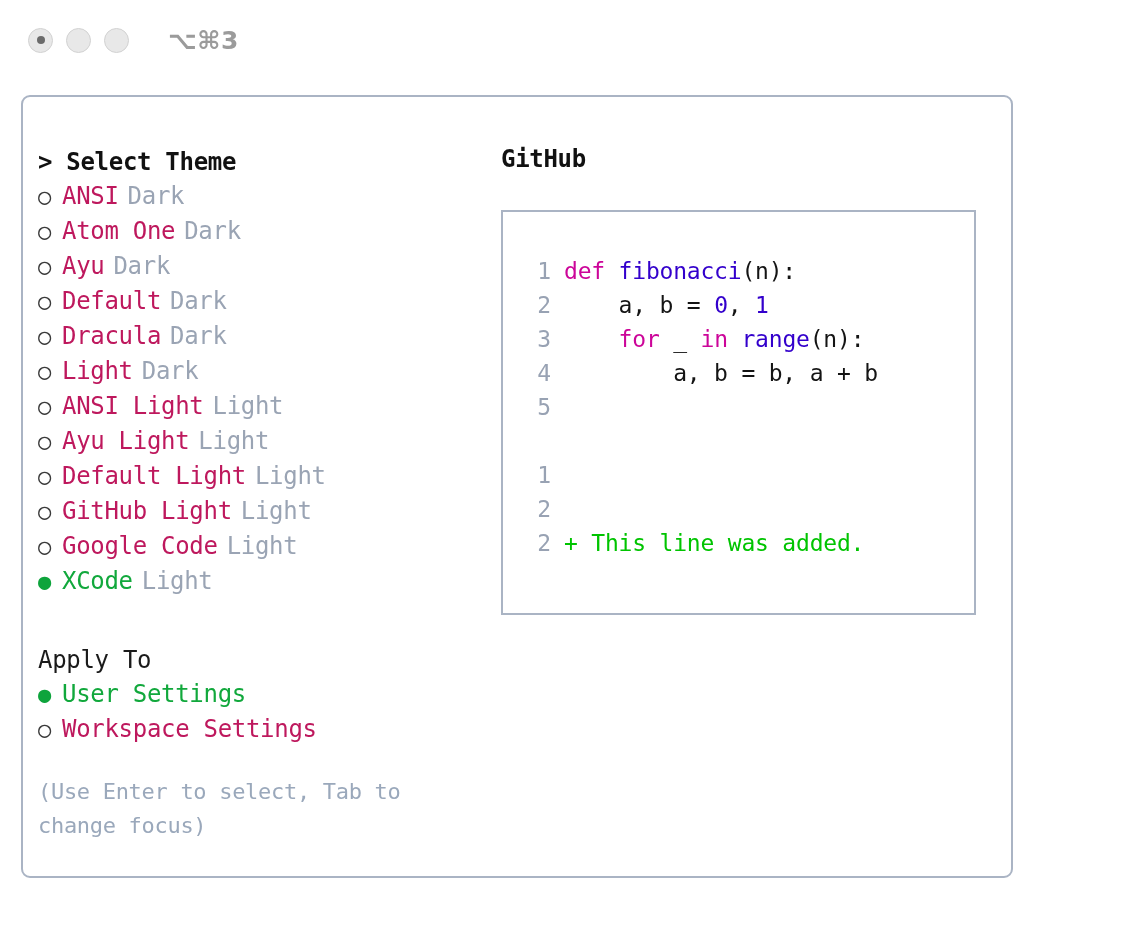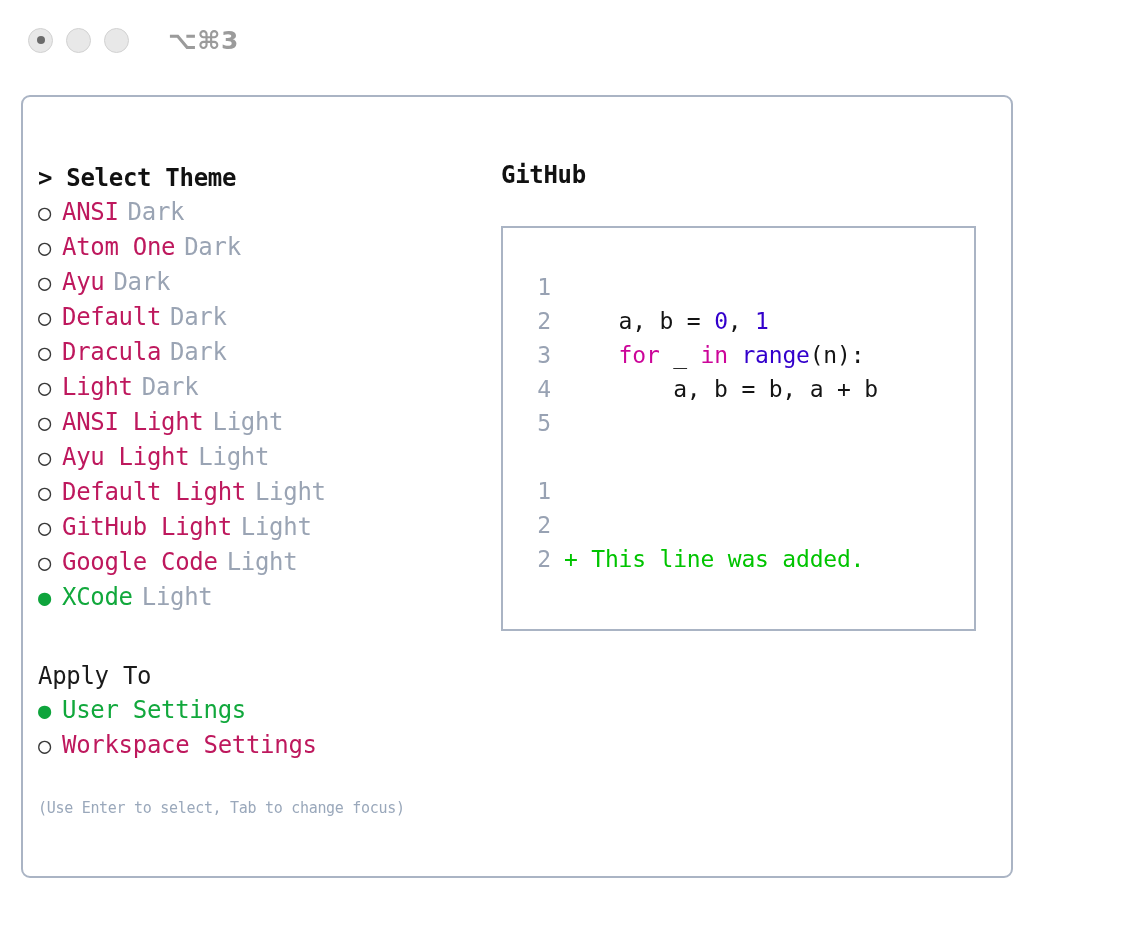--- a/index.html
+++ b/index.html
@@ -57,21 +57,21 @@
     width: 992px;
     height: 783px;
     border: 2px solid #aab4c4;
     border-radius: 9px;
     box-sizing: border-box;
     background: #ffffff;
   }
 
   .columns {
     position: absolute;
-    left: 0; top: 16px;
+    left: 0; top: 0;
     width: 100%; height: 100%;
   }
 
   
   .left-col {
     position: absolute;
     left: 15px;
     top: 48px;
     width: 450px;
   }
@@ -109,21 +109,21 @@
   .opt-label.sel { color: #11a83c; }
   .opt-tag {
     color: #9aa4b4;
     margin-left: 9px;
   }
 
   .spacer-lg { height: 44px; }
   .spacer-md { height: 28px; }
 
   .hint {
-    font-size: 15px;
+    font-size: 22px;
     color: #9aa8bb;
     line-height: 34px;
     width: 410px;
     letter-spacing: -0.3px;
   }
 
   
   .right-col {
     position: absolute;
     left: 478px;
@@ -220,21 +220,21 @@
       <div class="spacer-md"></div>
 
       <div class="hint">(Use Enter to select, Tab to change focus)</div>
     </div>
 
     <div class="right-col">
       <div class="preview-title">GitHub</div>
 
       <div class="preview-panel">
         <div id="code-block">
-            <div class="code-line"><span class="lineno">1</span></div>
+            <div class="code-line"><span class="lineno">1</span><span><span class="tok-kw">def </span><span class="tok-fn">fibonacci</span><span class="tok-pl">(n):</span></span></div>
             <div class="code-line"><span class="lineno">2</span><span><span class="tok-pl">    a, b = </span><span class="tok-num">0</span><span class="tok-pl">, </span><span class="tok-num">1</span></span></div>
             <div class="code-line"><span class="lineno">3</span><span><span class="tok-pl">    </span><span class="tok-kw">for</span><span class="tok-pl"> _ </span><span class="tok-kw">in</span><span class="tok-pl"> </span><span class="tok-fn">range</span><span class="tok-pl">(n):</span></span></div>
             <div class="code-line"><span class="lineno">4</span><span><span class="tok-pl">        a, b = b, a + b</span></span></div>
             <div class="code-line"><span class="lineno">5</span></div>
           </div>
         <div class="code-blank"></div>
         <div id="diff-block">
             <div class="code-line"><span class="lineno">1</span></div>
             <div class="code-line"><span class="lineno">2</span></div>
             <div class="code-line"><span class="lineno">2</span><span class="tok-add">+ This line was added.</span></div>

